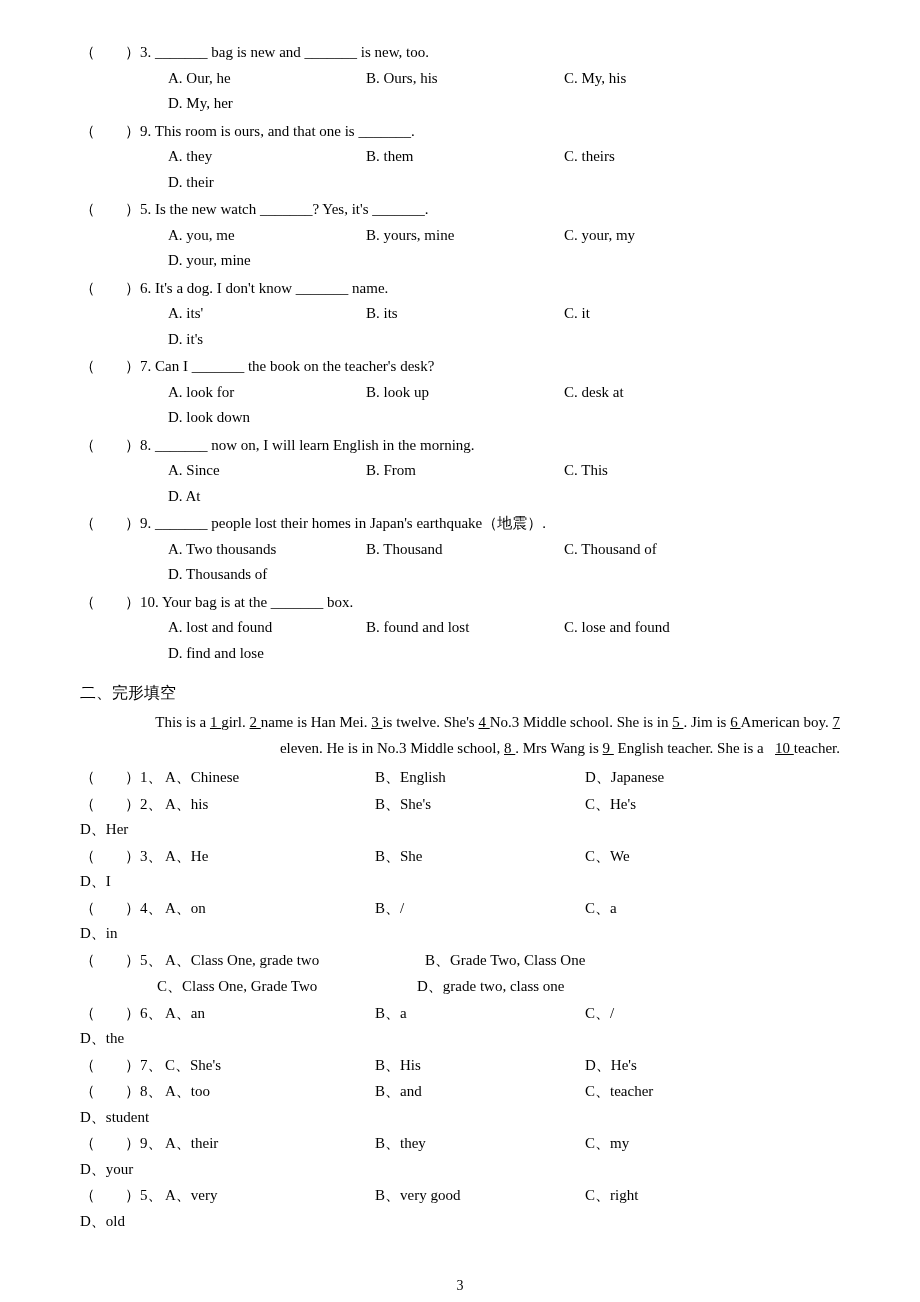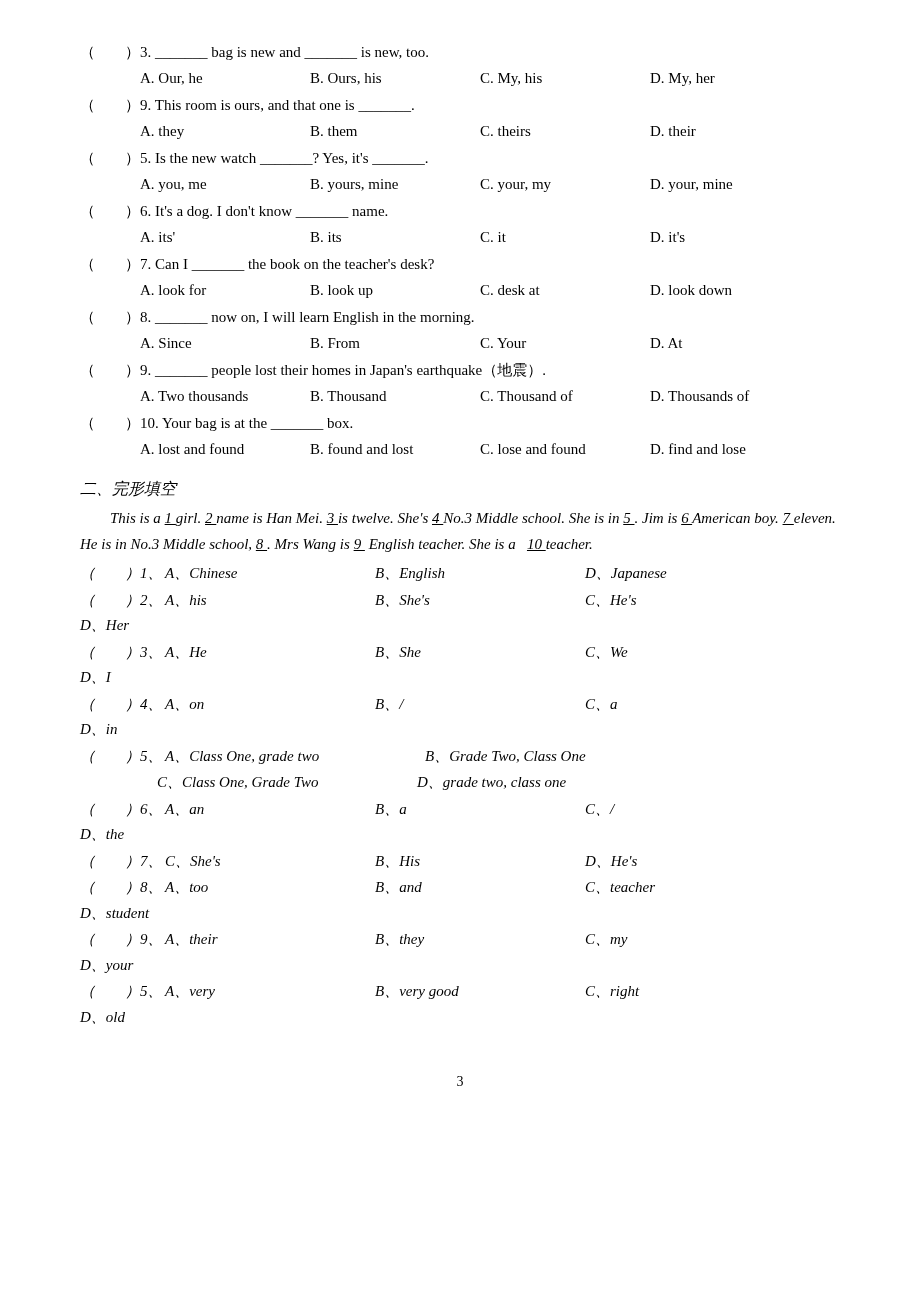--- a/index.html
+++ b/index.html
@@ -27,28 +27,30 @@
     }
     .options-line {
       padding-left: 60px;
       display: flex;
       flex-wrap: wrap;
       gap: 0 30px;
     }
     .option {
       display: inline-block;
       min-width: 140px;
+      margin-left: 28px;
     }
     .section-title {
       font-size: 16px;
       margin: 8px 0 4px 0;
     }
     .passage {
       text-indent: 2em;
       margin-bottom: 4px;
+      text-align: right;
     }
     .underline {
       text-decoration: underline;
     }
     .fill-row {
       display: flex;
       flex-wrap: wrap;
       margin-bottom: 1px;
     }
     .fill-item {
@@ -130,21 +132,21 @@
 </div>
 
 <div class="question-block">
   <div class="paren-line">
     <span class="paren">（</span>
     <span>　）8. _______ now on, I will learn English in the morning.</span>
   </div>
   <div class="options-line">
     <span class="option">A. Since</span>
     <span class="option">B. From</span>
-    <span class="option">C. Your</span>
+    <span class="option">C. This</span>
     <span class="option">D. At</span>
   </div>
 </div>
 
 <div class="question-block">
   <div class="paren-line">
     <span class="paren">（</span>
     <span>　）9. _______ people lost their homes in Japan's earthquake（地震）.</span>
   </div>
   <div class="options-line">
@@ -161,21 +163,21 @@
     <span>　）10. Your bag is at the _______ box.</span>
   </div>
   <div class="options-line">
     <span class="option">A. lost and found</span>
     <span class="option">B. found and lost</span>
     <span class="option">C. lose and found</span>
     <span class="option">D. find and lose</span>
   </div>
 </div>
 
-<div style="margin-top:13px;font-style:italic;">
+<div style="margin-top:13px;">
   <div class="section-title">二、完形填空</div>
   <div class="passage">
     This is a <span class="underline"> 1 </span> girl. <span class="underline"> 2 </span> name is Han Mei. <span class="underline"> 3 </span> is twelve. She's <span class="underline"> 4 </span> No.3 Middle school. She is in <span class="underline"> 5 </span>. Jim is <span class="underline"> 6 </span> American boy. <span class="underline"> 7 </span> eleven. He is in No.3 Middle school, <span class="underline"> 8 </span>. Mrs Wang is <span class="underline">9 </span> &nbsp;English teacher. She is a &nbsp; <span class="underline"> 10 </span> teacher.
   </div>
 
   <div class="fill-row">
     <span style="min-width:30px">（</span>
     <span style="min-width:22px">　）</span>
     <span style="min-width:25px">1、</span>
     <span class="fill-item">A、Chinese</span>

